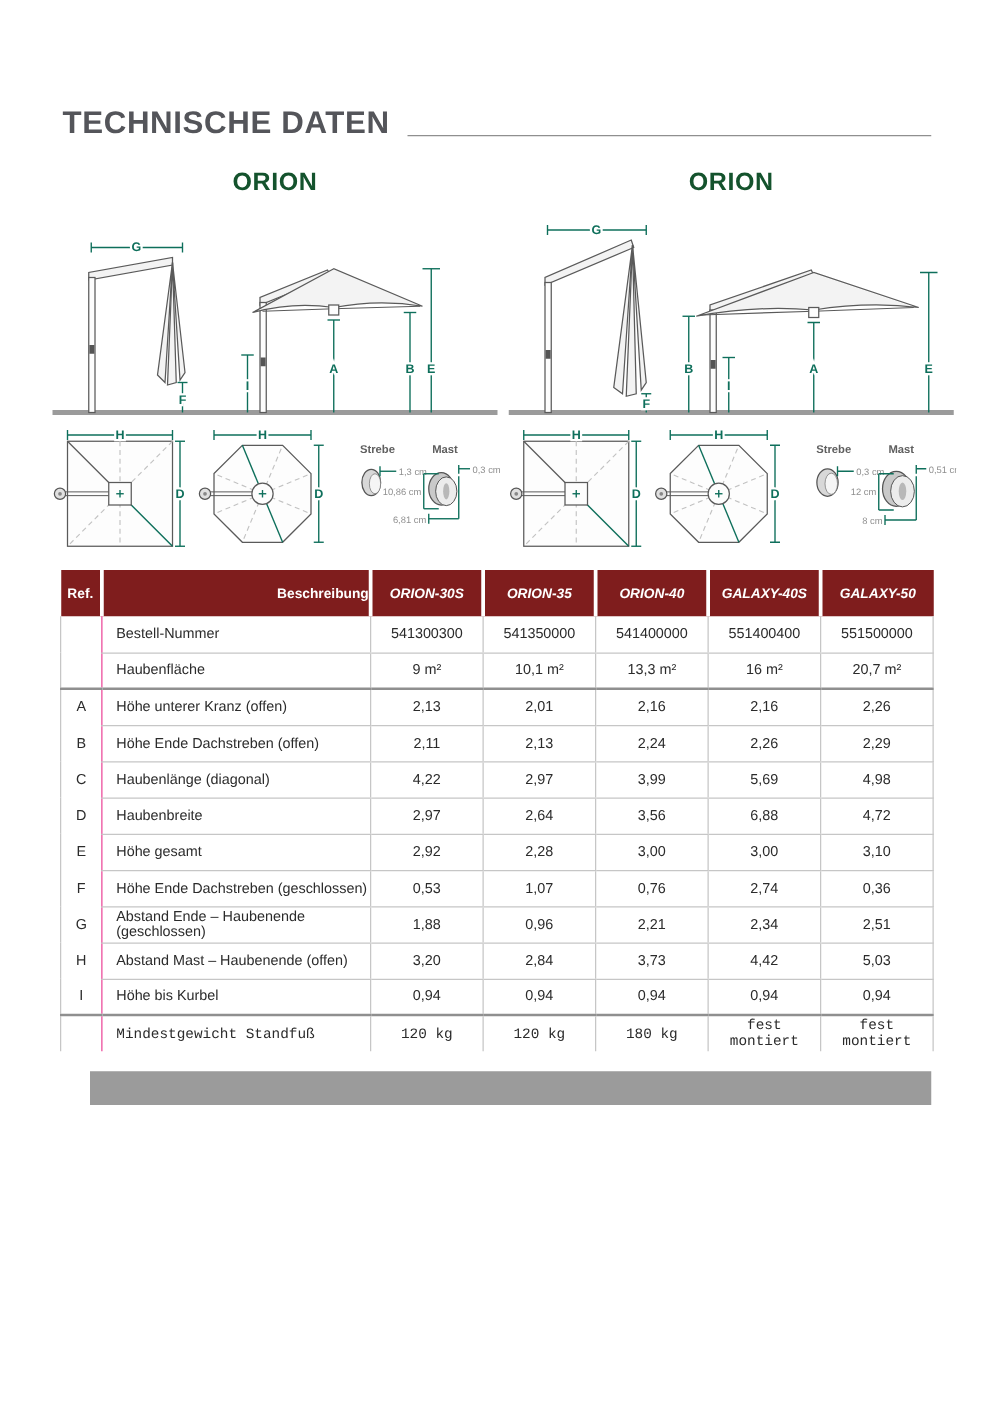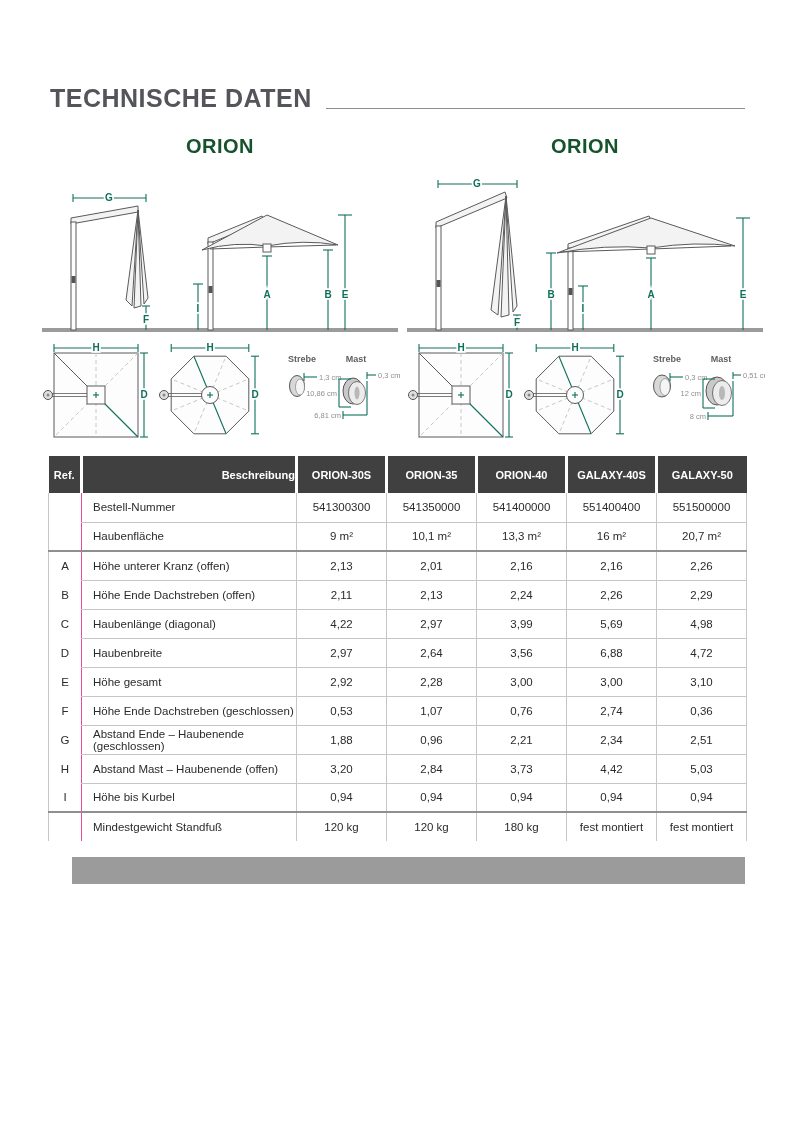--- a/index.html
+++ b/index.html
@@ -26,32 +26,32 @@
   .dim      { stroke:#0e6f5b; stroke-width:1.1; fill:none; }
   .dimlabel { fill:#0e6f5b; font:bold 10px "Liberation Sans",sans-serif; text-anchor:middle;
               paint-order:stroke; stroke:#ffffff; stroke-width:3.5; }
   .parttitle{ fill:#5f5f5f; font:bold 9px "Liberation Sans",sans-serif; text-anchor:middle; }
   .smalltxt { fill:#8f8f8f; font:7.5px "Liberation Sans",sans-serif; }
   .ground   { stroke:#9b9b9b; stroke-width:4; }
 
   
   .table-wrap { padding:16px 53px 0 48px; }
   table.spec { border-collapse:collapse; width:100%; table-layout:fixed; font-size:11.5px; color:#2b2b2b; }
-  .spec thead th { background:#404040; color:#fff; font-size:11px; font-weight:700; height:37px;margin-left:24px; }
+  .spec thead th { background:#7f1d1d; color:#fff; font-size:11px; font-weight:700; height:37px;margin-left:24px; }
   .spec thead th + th { border-left:3px solid #fff; }
   .spec th.ref-col  { width:33px; }
   .spec th.desc-col { width:215px; text-align:right; padding-left:11px; }
-  .spec th.val-col  { width:90px; text-align:center; }
+  .spec th.val-col  { width:90px; text-align:center;font-style:italic; }
   .spec tbody td { height:29px; }
   .spec td.ref  { text-align:center; border-left:1px solid #c6c6c6; }
   .spec td.desc { border-left:1px solid #ec4899; border-bottom:1px solid #c6c6c6; padding-left:11px; }
   .spec td.val  { border-left:1px solid #c6c6c6; border-bottom:1px solid #c6c6c6; text-align:center; }
   .spec td.val:last-child { border-right:1px solid #c6c6c6; }
   .spec tr.section-start td { border-top:2px solid #8f8f8f; }
-  .spec tr:last-child td { border-bottom:none; }
+  .spec tr:last-child td { border-bottom:none;font-family:Liberation Mono, monospace; }
 
   
   .footer-bar { margin:16px 55px 0 72px; height:27px; background:#9b9b9b; }
 </style>
 </head>
 <body>
 
 <div class="page">
 
   <div class="header">

